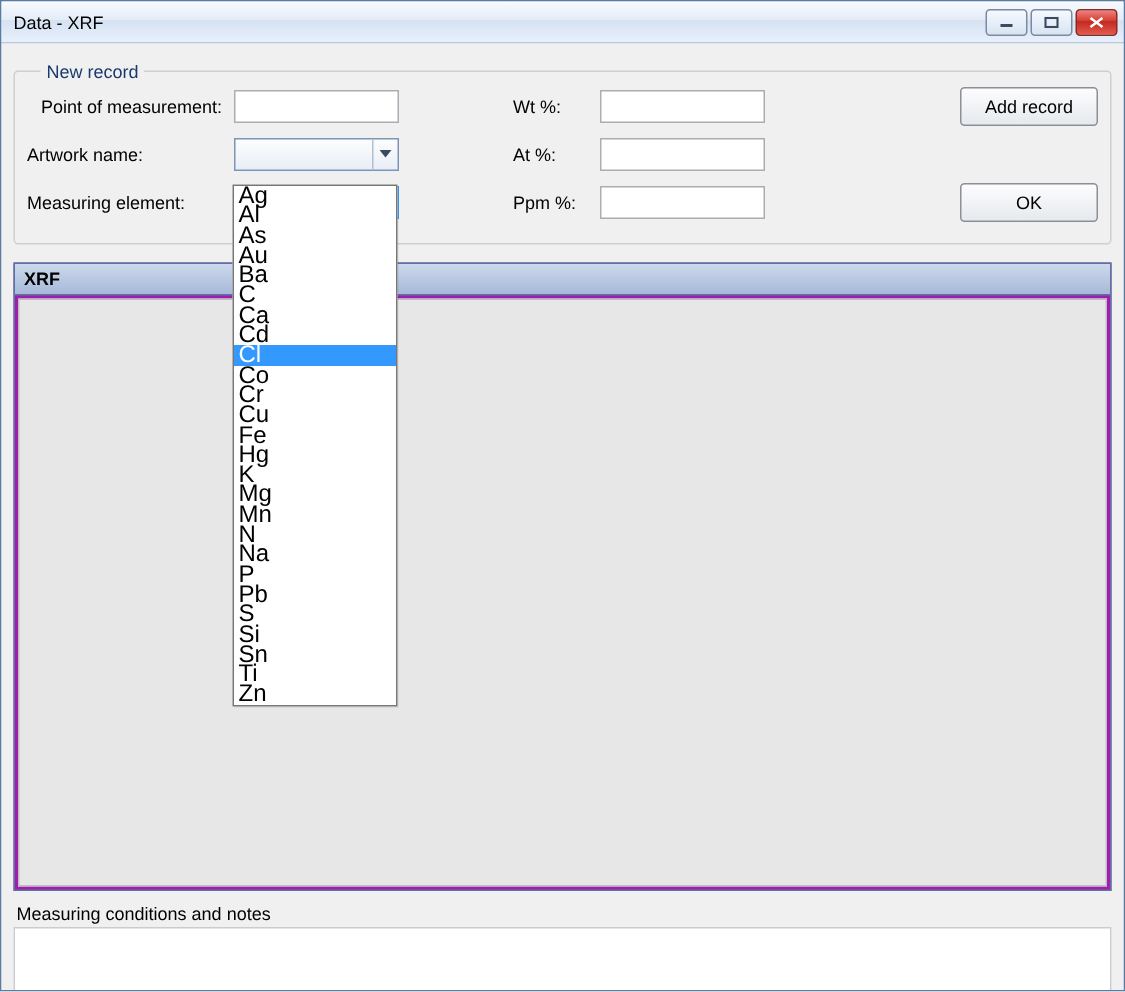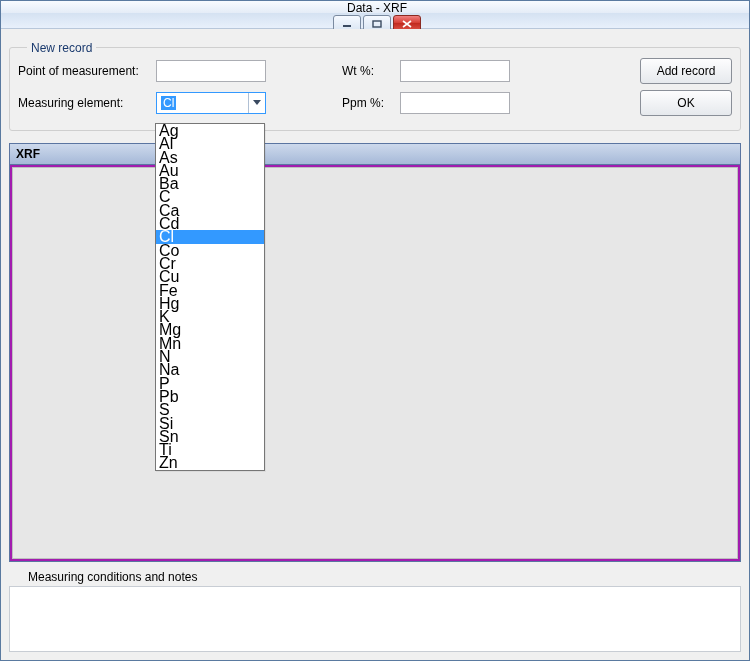--- a/index.html
+++ b/index.html
@@ -17,21 +17,20 @@
     display: flex; flex-direction: column;
     position: relative;
   }
   
   .titlebar {
     height: 28px;
     background: linear-gradient(to bottom, #f8fbff 0%, #e4ecf7 45%, #d5e2f2 46%, #e8f0fb 100%);
     border-bottom: 1px solid #b8c7da;
     display: flex; align-items: center;
     padding: 0 4px 0 8px;
-    flex-direction: column;
   }
   .titlebar .title {
     flex: 1;
     color: #000;
   }
   .win-btns { display: flex; gap: 2px; }
   .win-btn {
     width: 28px; height: 18px;
     border: 1px solid #7a8aa0;
     border-radius: 3px;
@@ -170,21 +169,21 @@
     white-space: nowrap;
     color:#000;
   }
   .dropdown .opt.sel {
     background: #3399ff;
     color: #fff;
   }
   
   .notes-label {
     margin-top: 8px;
-    margin-left: 19px;
+    margin-left: 2px;
     color:#000;
   }
   .notes-box {
     margin-top: 2px;
     flex: 1;
     border: 1px solid #c8cdd4;
     background: #fff;
     min-height: 56px;
   }
 </style>
@@ -213,31 +212,50 @@
       </div>
     </div>
   </div>
 
   <div class="client">
 
     <div class="group-legend">New record</div>
     <div class="groupbox">
 
       <div class="form-row">
-        <span class="lbl" style="line-height:11px;">Point of measurement:</span>
+        <span class="lbl" style="line-height:11px;text-align:right;">Point of measurement:</span>
         <input class="txt" value="" style="">
         <span class="spacer-col"></span>
         <span class="lbl">Wt %:</span>
         <input class="txt" value="" style="">
         <span></span>
         <div class="btn-pair">
           <div class="btn">Add record</div>
         </div>
       </div>
 
+      <div class="form-row">
+        <span class="lbl">Artwork name:</span>
+        <div class="combo">
+          <span class="combo-text"></span>
+          <span class="combo-arrow">
+            <svg width="8" height="6">
+                <path d="M0 0 L8 0 L4 5 Z" fill="#3a4a60"></path>
+              </svg>
+          </span>
+        </div>
+        <span class="spacer-col"></span>
+        <span class="lbl">At %:</span>
+        <input class="txt" value="" style="">
+        <span></span>
+        <div class="btn-pair" style="visibility:hidden;">
+            <div class="btn"></div>
+            <div class="btn"></div>
+          </div>
+      </div>
 
       <div class="form-row">
         <span class="lbl">Measuring element:</span>
         <div class="combo open">
           <span class="combo-text">Cl</span>
           <span class="combo-arrow">
             <svg width="8" height="6">
                 <path d="M0 0 L8 0 L4 5 Z" fill="#3a4a60"></path>
               </svg>
           </span>

